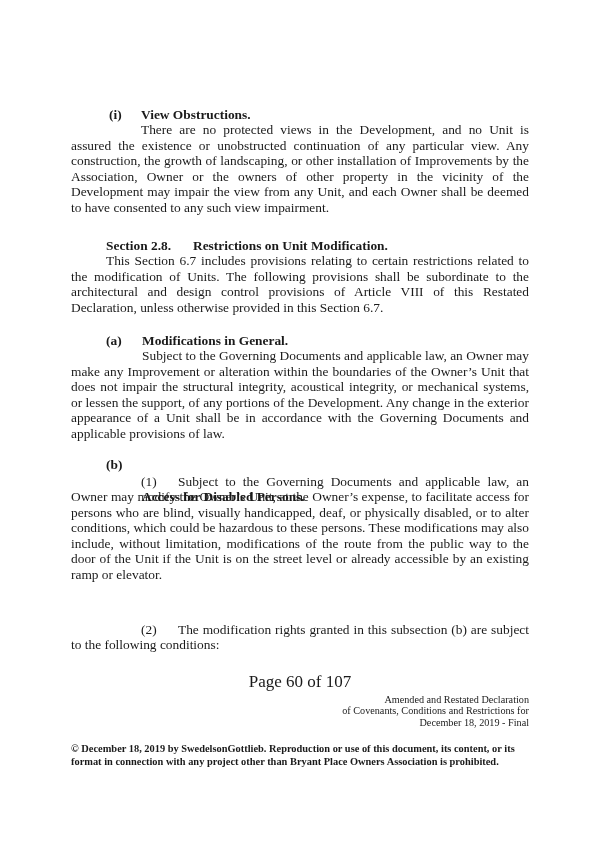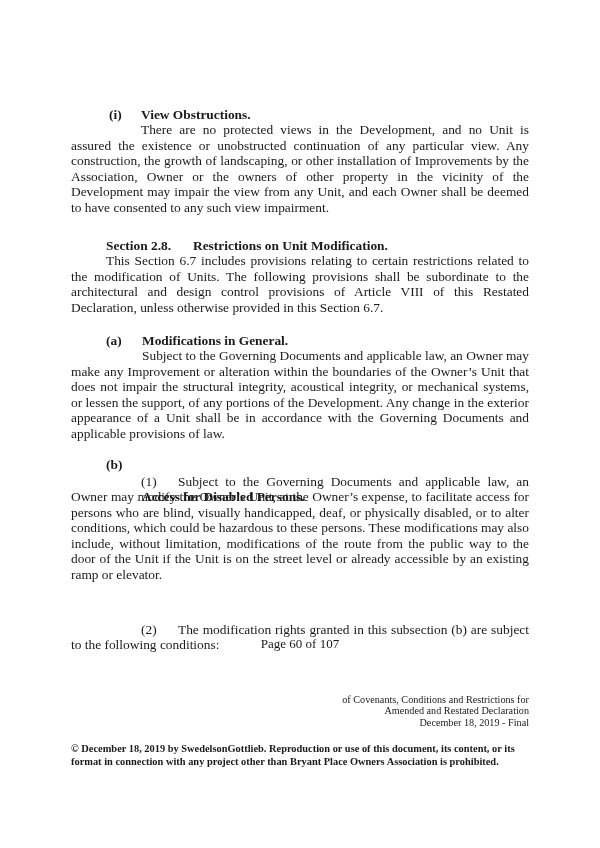--- a/index.html
+++ b/index.html
@@ -10,21 +10,21 @@
   .page { position: absolute; left: 71px; top: 0; width: 458px; }
   .p {
     font-size: 13.4px; line-height: 15.45px; text-align: justify; margin: 0;
   }
   .indent { text-indent: 70px; }
   .heading { font-weight: bold; font-size: 13.4px; line-height: 15.45px; position: relative; height: 15.45px; }
   .heading .lbl { position: absolute; }
   .heading .ttl { position: absolute; }
   .block { position: absolute; left: 0; width: 458px; }
   .num { display: inline-block; width: 37px; text-indent: 0; }
-  .pagenum { position: absolute; left: 0; width: 600px; text-align: center; top: 636px; font-size: 13px; }
+  .pagenum { position: absolute; left: 0; width: 600px; text-align: center; top: 672px; font-size: 17px; }
   .footer-right { position: absolute; right: 71px; top: 694px; text-align: right; font-size: 10.2px; line-height: 11.3px; }
   .copyright { position: absolute; left: 71px; top: 743px; width: 470px; font-size: 10.4px; line-height: 12.6px; font-weight: bold; }
 </style>
 </head>
 <body>
 
 <div class="page">
 
   <div class="block" style="top:107px;">
     <div class="heading">
@@ -62,18 +62,18 @@
   </div>
 
   <div class="block" style="top:622px;">
     <p class="p" style="text-indent:70px;"><span class="num">(2)</span><span>The modification rights granted in this subsection (b) are subject to the following conditions:</span></p>
   </div>
 </div>
 
 <div class="pagenum">Page 60 of 107</div>
 
 <div class="footer-right">
+  <div>Amended and Restated Declaration</div>
   <div>of Covenants, Conditions and Restrictions for</div>
-  <div>Amended and Restated Declaration</div>
   <div>December 18, 2019 - Final</div>
 </div>
 
 <div class="copyright">© December 18, 2019 by SwedelsonGottlieb. Reproduction or use of this document, its content, or its format in connection with any project other than Bryant Place Owners Association is prohibited.</div>
 
 </body></html>

